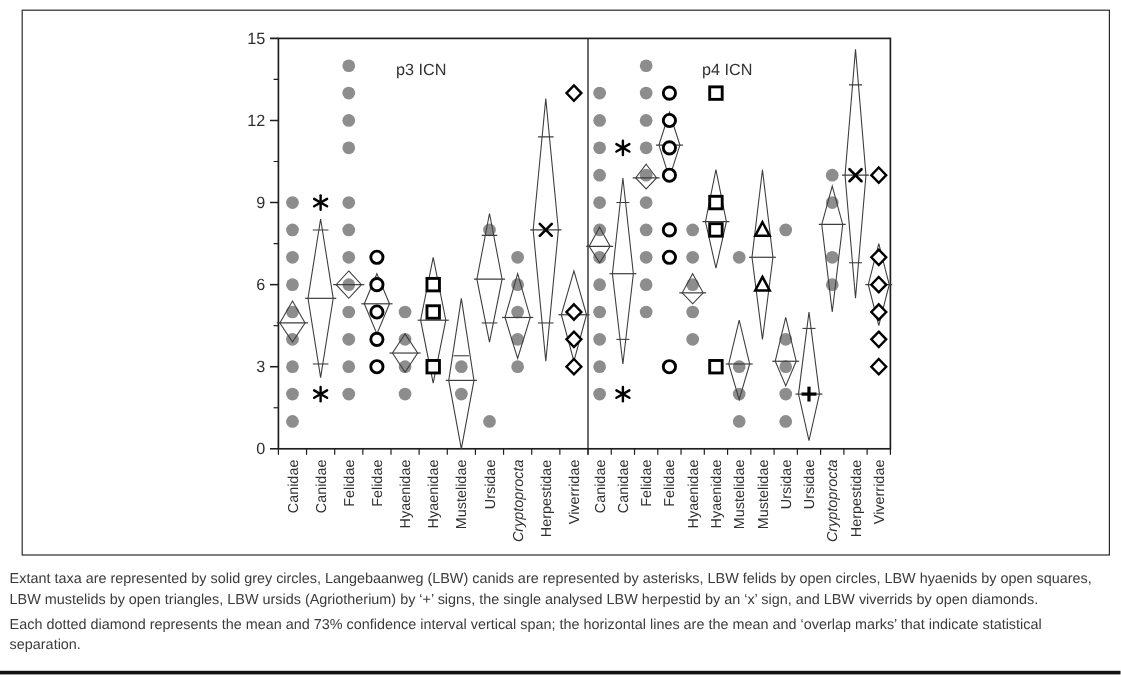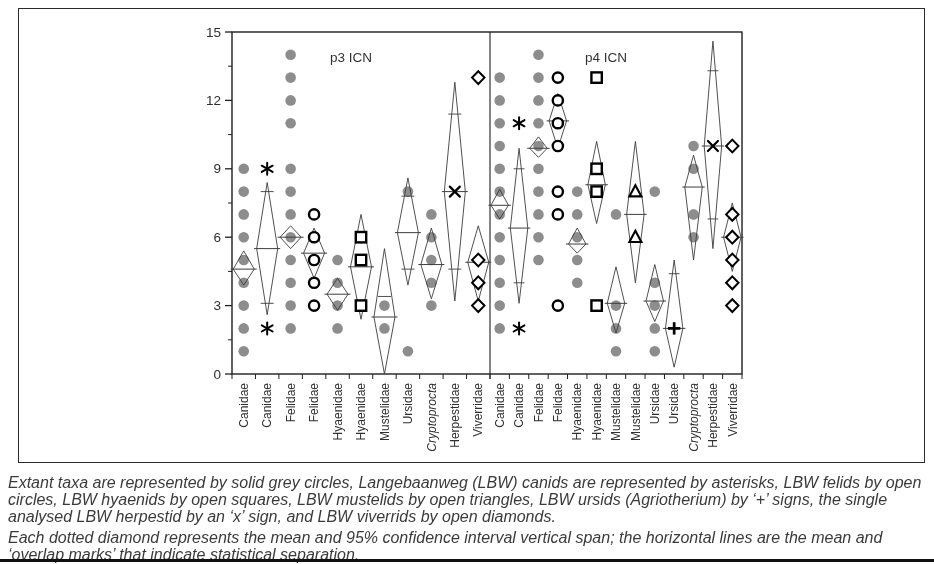--- a/index.html
+++ b/index.html
@@ -2,21 +2,21 @@
 <html><head>
 <meta charset="utf-8">
 <style>
   html,body{margin:0;padding:0;background:#ffffff;}
   .figure{position:relative;width:934px;height:564px;background:#fff;
           font-family:"Liberation Sans",sans-serif;overflow:hidden;}
   .chart-box{position:absolute;left:18px;top:8px;width:907px;height:455px;
              border:1.5px solid #2b2b2b;background:#fff;box-sizing:border-box;}
   .chart-box svg{display:block;}
   .captions{position:absolute;left:8px;top:474px;width:920px;color:#3b3b3b;}
-  .cap-italic{font-style:italic;font-size:16px;line-height:17px;margin:0 0 4px 0;}
+  .cap-italic{font-size:12px;line-height:17px;margin:0 0 4px 0;}
   .bottom-rule{position:absolute;left:0;top:559px;width:934px;height:2.5px;background:#111;}
 </style>
 </head>
 <body>
 
 <div class="figure">
   <div class="chart-box">
     <svg id="chart-svg" width="904" height="452" viewBox="0 0 904 452">
         <rect x="213" y="23" width="510" height="342" fill="none" stroke="#1f1f1f" stroke-width="1.4"></rect>
         <line x1="471" y1="23" x2="471" y2="365" stroke="#1f1f1f" stroke-width="1.1"></line>
@@ -542,18 +542,18 @@
         <g>
           <polygon points="713.3076923076923,290.20000000000005 719.5076923076923,296.6 713.3076923076923,303 707.1076923076922,296.6" fill="#fff" stroke="#000000" stroke-width="2"></polygon>
         </g>
         <text transform="translate(717.5076923076923,374) rotate(-90)" text-anchor="end" font-size="12" fill="#2f2f2f" font-family="&quot;Liberation Sans&quot;,sans-serif" font-style="normal">Viverridae</text>
         <line x1="723" y1="365" x2="723" y2="370" stroke="#1f1f1f" stroke-width="1"></line>
       </svg>
   </div>
 
   <div class="captions">
     <p class="cap-italic">Extant taxa are represented by solid grey circles, Langebaanweg (LBW) canids are represented by asterisks, LBW felids by open circles, LBW hyaenids by open squares, LBW mustelids by open triangles, LBW ursids (Agriotherium) by ‘+’ signs, the single analysed LBW herpestid by an ‘x’ sign, and LBW viverrids by open diamonds.</p>
-    <p class="cap-italic">Each dotted diamond represents the mean and 95% confidence interval vertical span; the horizontal lines are the mean and ‘overlap marks’ that indicate statistical separation.</p>
+    <p class="cap-italic">Each dotted diamond represents the mean and 73% confidence interval vertical span; the horizontal lines are the mean and ‘overlap marks’ that indicate statistical separation.</p>
 
   </div>
 
   <div class="bottom-rule"></div>
 </div>
 
 </body></html>

